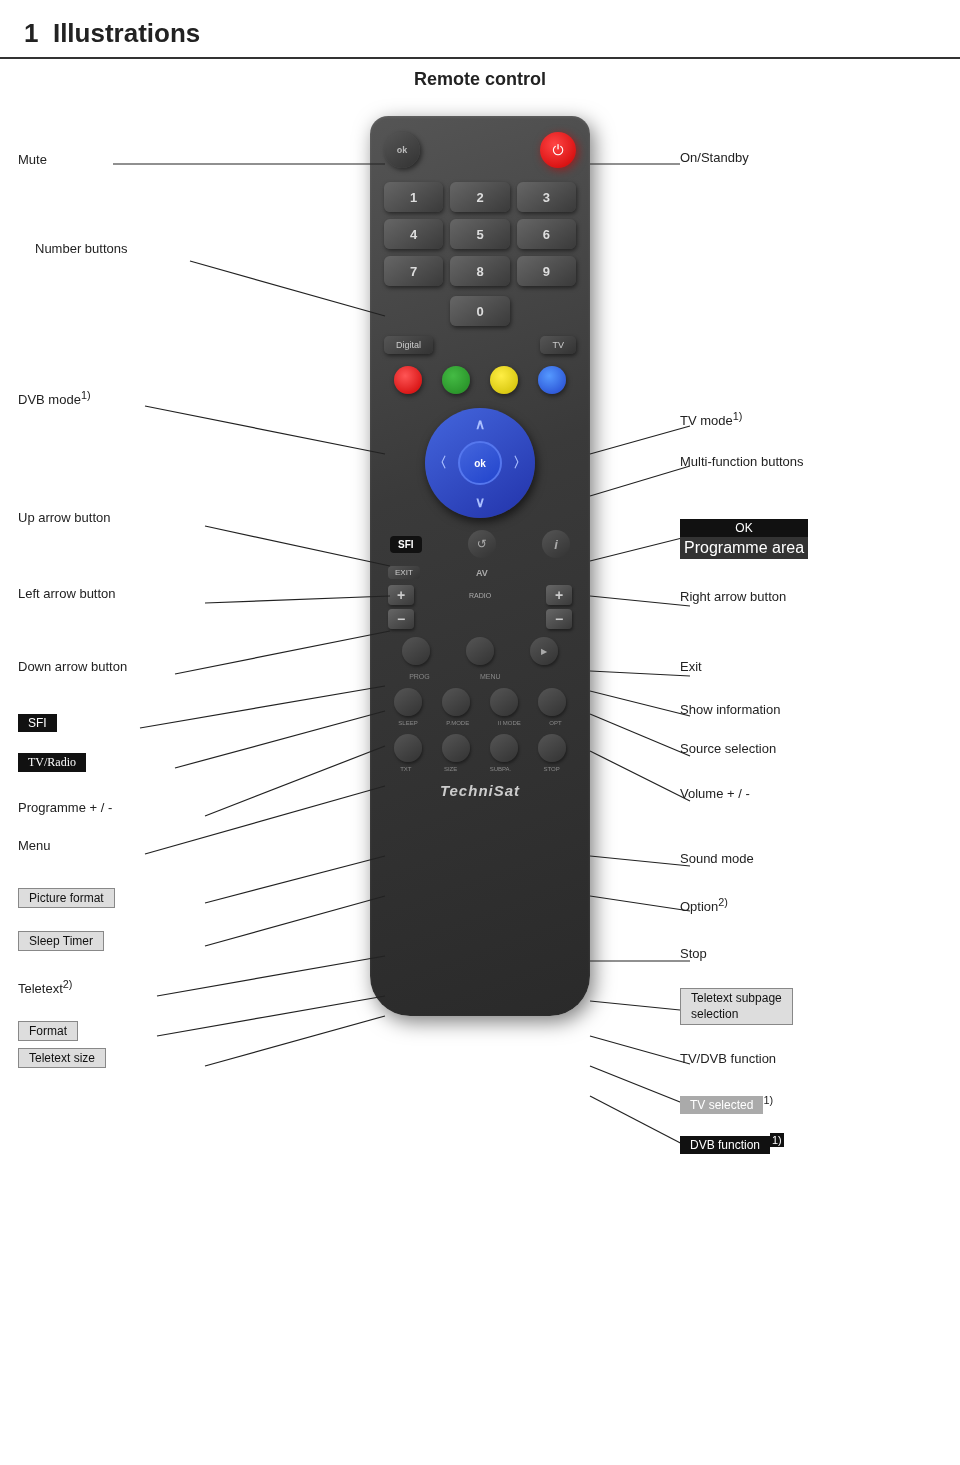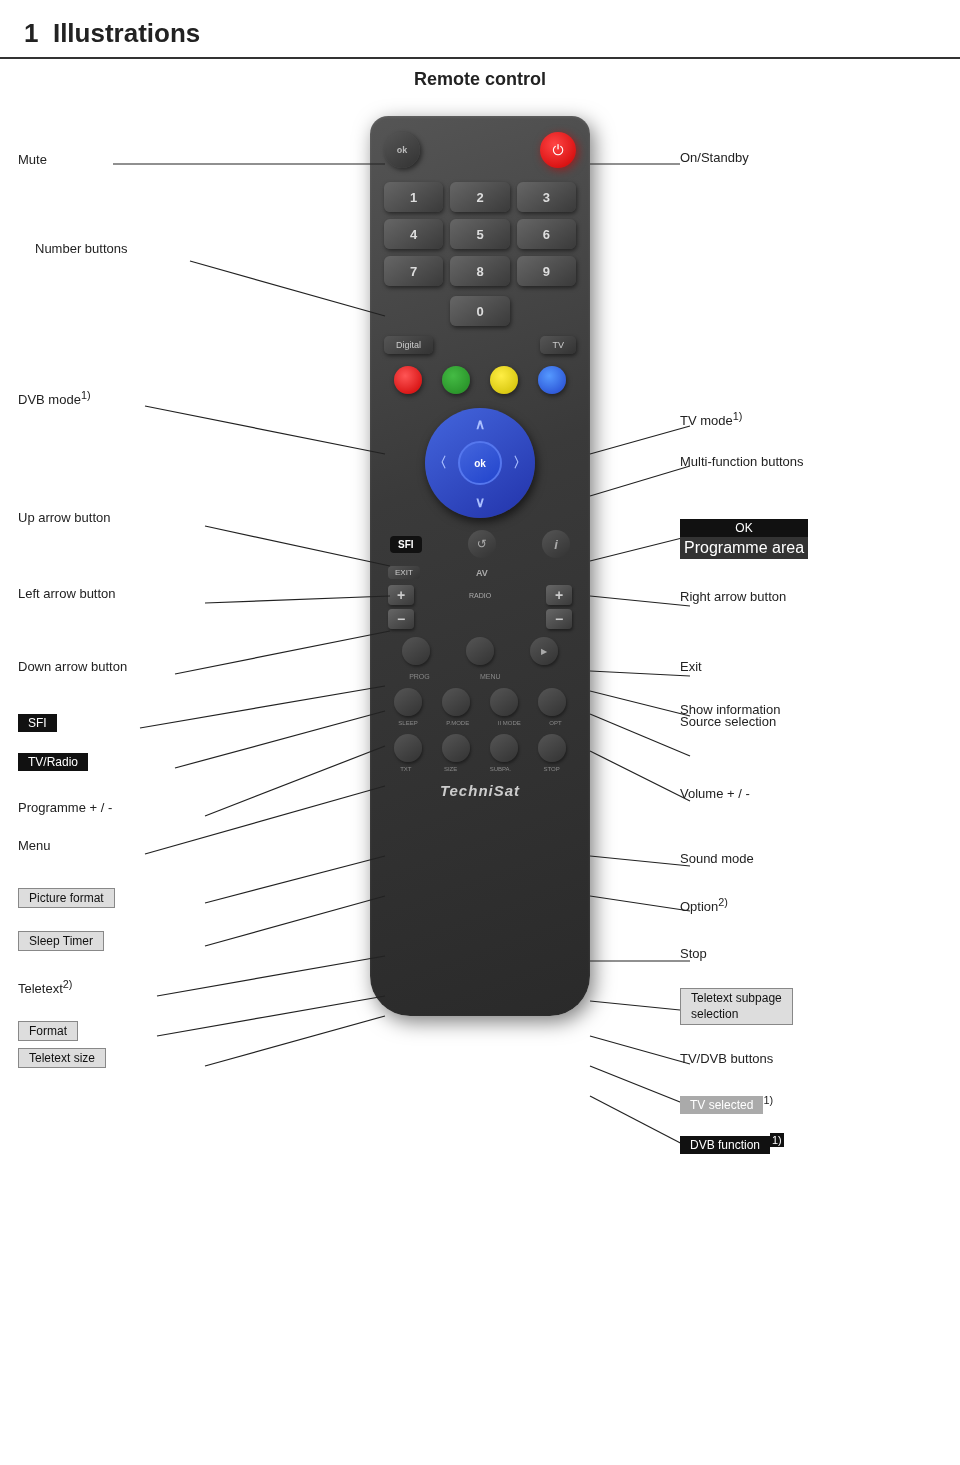--- a/index.html
+++ b/index.html
@@ -612,21 +612,21 @@
   <div class="lbl label-left" style="top:404px; left:18px;">Up arrow button</div>
 
   <div class="lbl label-left" style="top:480px; left:18px;">Left arrow button</div>
 
   <div class="lbl label-left" style="top:553px; left:18px;">Down arrow button</div>
 
   <div class="lbl" style="top:608px; left:18px;">
     <span class="label-box label-box-black">SFI</span>
   </div>
 
-  <div class="lbl" style="top:647px; left:18px;">
+  <div class="lbl" style="top:647px; left:18px;font-family:Liberation Serif, serif;">
     <span class="label-box label-box-black">TV/Radio</span>
   </div>
 
   <div class="lbl label-left" style="top:694px; left:18px;text-align:center;">Programme + / -</div>
 
   <div class="lbl label-left" style="top:732px; left:18px;">Menu</div>
 
   <div class="lbl" style="top:782px; left:18px;">
     <span class="label-box label-box-white" style="border:1px solid #888;">Picture format</span>
   </div>
@@ -663,37 +663,37 @@
       <span>Programme area</span>
     </div>
   </div>
 
   <div class="lbl" style="top:483px; left:680px;">Right arrow button</div>
 
   <div class="lbl" style="top:553px; left:680px;">Exit</div>
 
   <div class="lbl" style="top:596px; left:680px;">Show information</div>
 
-  <div class="lbl" style="top:608px; left:680px;text-align:center;">Source selection</div>
+  <div class="lbl" style="top:635px; left:680px;text-align:center;">Source selection</div>
 
   <div class="lbl" style="top:680px; left:680px;">Volume + / -</div>
 
   <div class="lbl" style="top:745px; left:680px;">Sound mode</div>
 
   <div class="lbl" style="top:790px; left:680px;">
     <span>Option</span><sup>2)</sup>
   </div>
 
   <div class="lbl" style="top:840px; left:680px;">Stop</div>
 
   <div class="lbl" style="top:882px; left:680px;">
     <span class="label-box label-box-white" style="border:1px solid #888; display:block; text-align:left; line-height:1.3;">Teletext subpage<br>selection</span>
   </div>
 
-  <div class="lbl" style="top:945px; left:680px;">TV/DVB buttons</div>
+  <div class="lbl" style="top:945px; left:680px;">TV/DVB function</div>
 
   <div class="lbl" style="top:988px; left:680px;">
     <span class="label-box label-box-lightgray">TV selected</span><sup>1)</sup>
   </div>
 
   <div class="lbl" style="top:1028px; left:680px;">
     <span class="label-box label-box-black">DVB function</span><sup style="color:#fff; background:#111; padding:1px 2px;">1)</sup>
   </div>
 
 </div>

